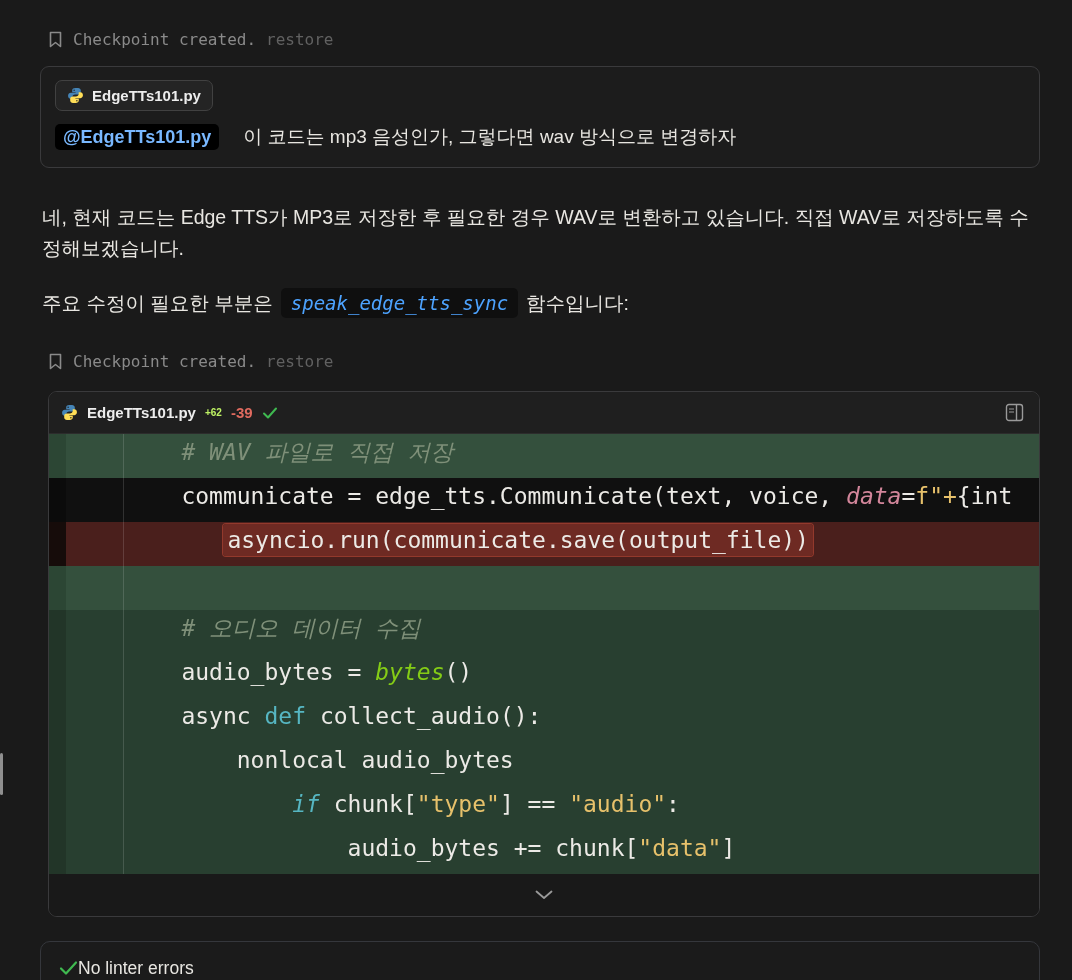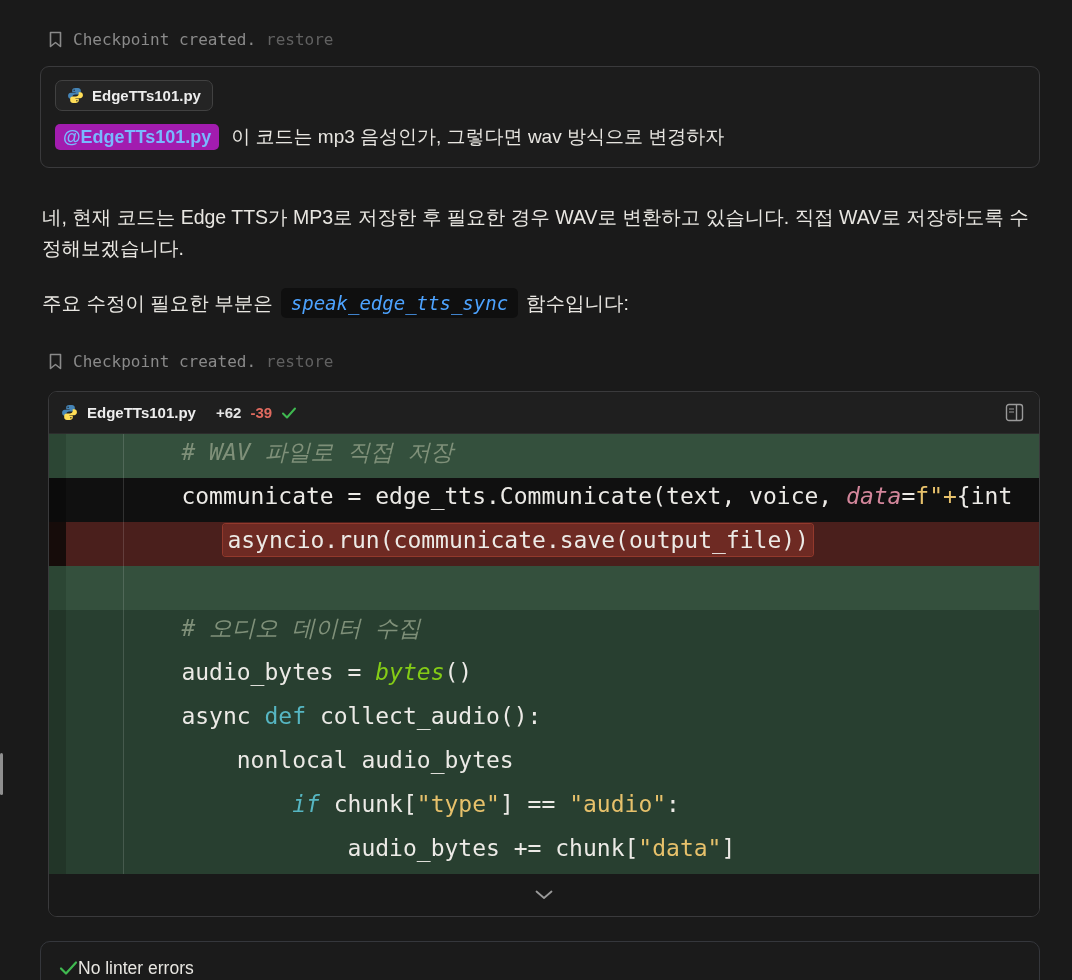--- a/index.html
+++ b/index.html
@@ -31,23 +31,23 @@
   }
   .file-chip {
     display: inline-flex; align-items: center; gap: 8px;
     border: 1px solid #414141; background: #242424;
     border-radius: 7px; padding: 6px 11px;
     font-size: 15px; font-weight: 700; color: #ededed;
     cursor: pointer;
   }
   .message-line { margin-top: 13px; font-size: 19px; color: #e8e6e1; }
   .mention-chip {
-    background: #a21caf; color: #79b8ff; font-weight: 700;
+    background: #000000; color: #79b8ff; font-weight: 700;
     padding: 3px 8px; border-radius: 5px; font-size: 18px;
-    cursor: pointer; margin-right: 12px;
+    cursor: pointer; margin-right: 24px;
   }
 
   
   .assistant-paragraph {
     margin: 34px 0 0 2px;
     font-size: 19.5px; line-height: 1.58;
     color: #e8e6e1; max-width: 1000px;
   }
   .assistant-paragraph.p2 { margin-top: 24px; }
   .inline-code {
@@ -65,21 +65,21 @@
     margin: 20px 0 0 8px;
     border: 1px solid #3a3a3c; border-radius: 9px;
     overflow: hidden; background: #151515;
   }
   .diff-header {
     display: flex; align-items: center; gap: 9px;
     height: 42px; padding: 0 12px;
     background: #1f1f1f; border-bottom: 1px solid #2c2c2c;
   }
   .diff-filename { font-size: 15px; font-weight: 700; color: #ededed; }
-  .diff-additions { color: #e5e5e5; font-size: 15px; font-weight: 600; margin-left: 11px; }
+  .diff-additions { color: #bef264; font-size: 10px; font-weight: 600; }
   .diff-deletions { color: #e06a5f; font-size: 15px; font-weight: 600; }
   .diff-header-spacer { flex: 1; }
   .diff-open-button { background: none; border: none; cursor: pointer; padding: 3px; display: flex; }
 
   .diff-code { background: #141414; }
   .code-line { display: flex; height: 44px; font-family: "DejaVu Sans Mono", monospace; font-size: 23px; }
   .code-line .g1 { width: 17px; flex: none; }
   .code-line .g2 { width: 58px; flex: none; border-right: 1px solid rgba(255,255,255,0.14); }
   .code-content { flex: 1; line-height: 36px; white-space: pre; overflow: hidden; padding-left: 2px; }
 

